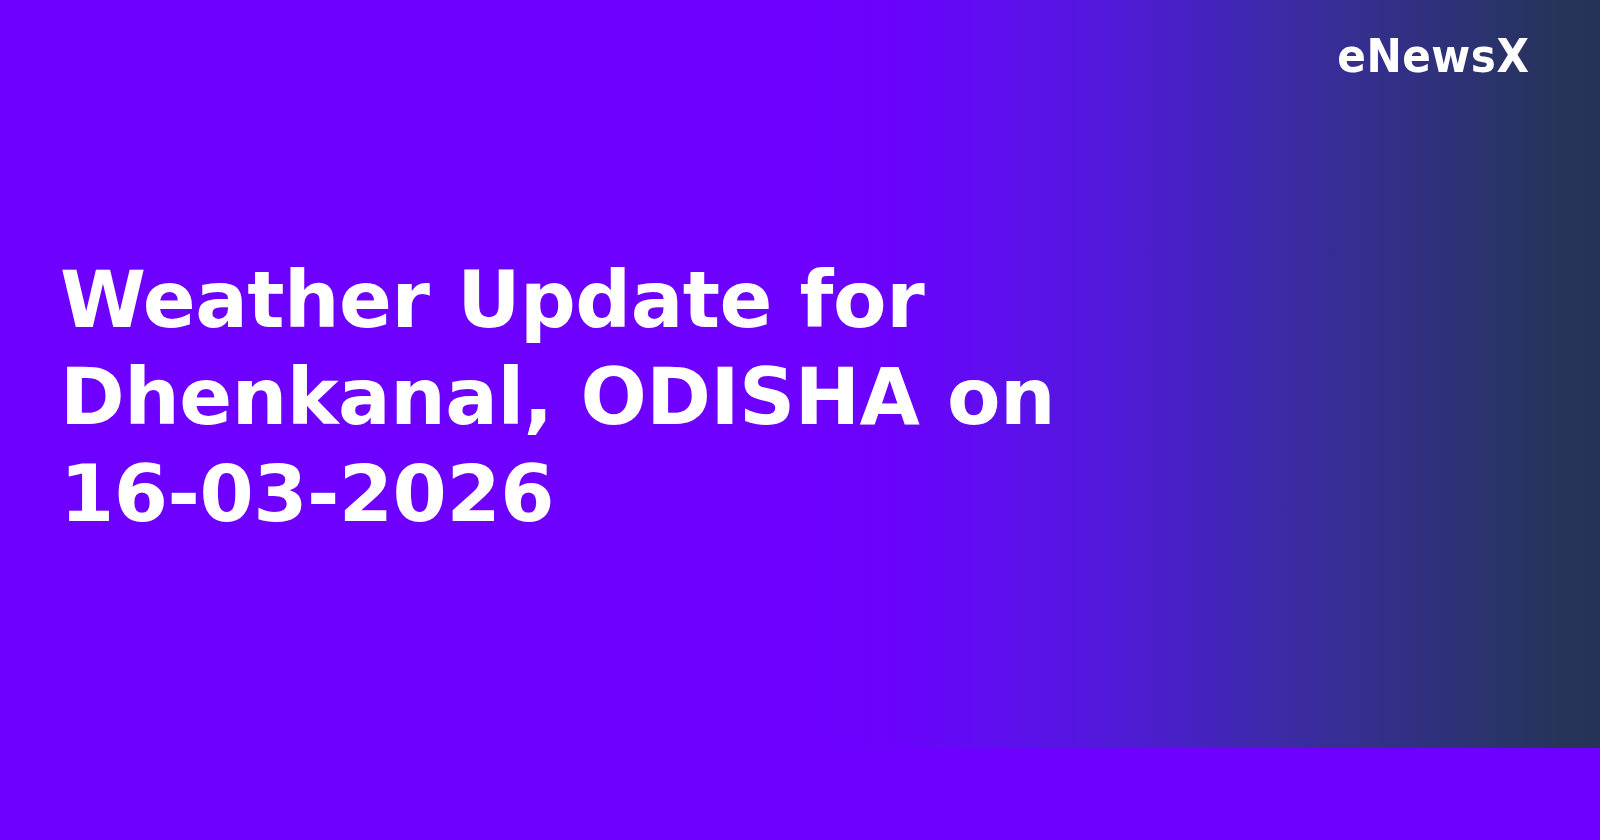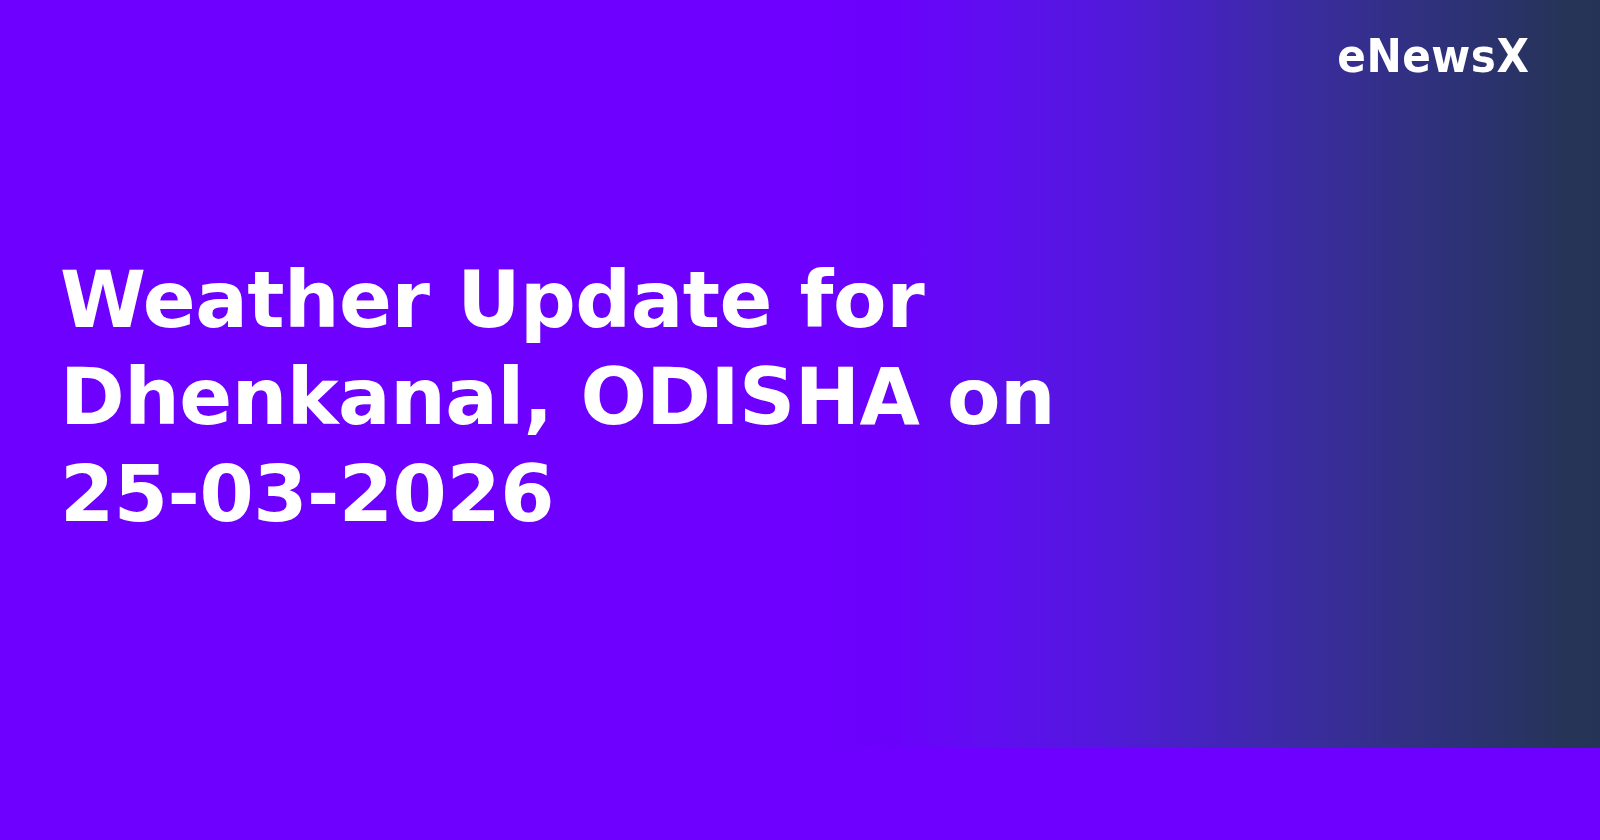--- a/index.html
+++ b/index.html
@@ -78,16 +78,16 @@
   }
 </style>
 </head>
 <body>
 
 <div class="banner">
 
   <span class="brand">eNewsX</span>
 
   <div class="headline-wrap">
-    <h1 class="headline">Weather Update for Dhenkanal, ODISHA on 25-03-2026</h1>
+    <h1 class="headline">Weather Update for Dhenkanal, ODISHA on 16-03-2026</h1>
   </div>
 
 </div>
 
 </body></html>

